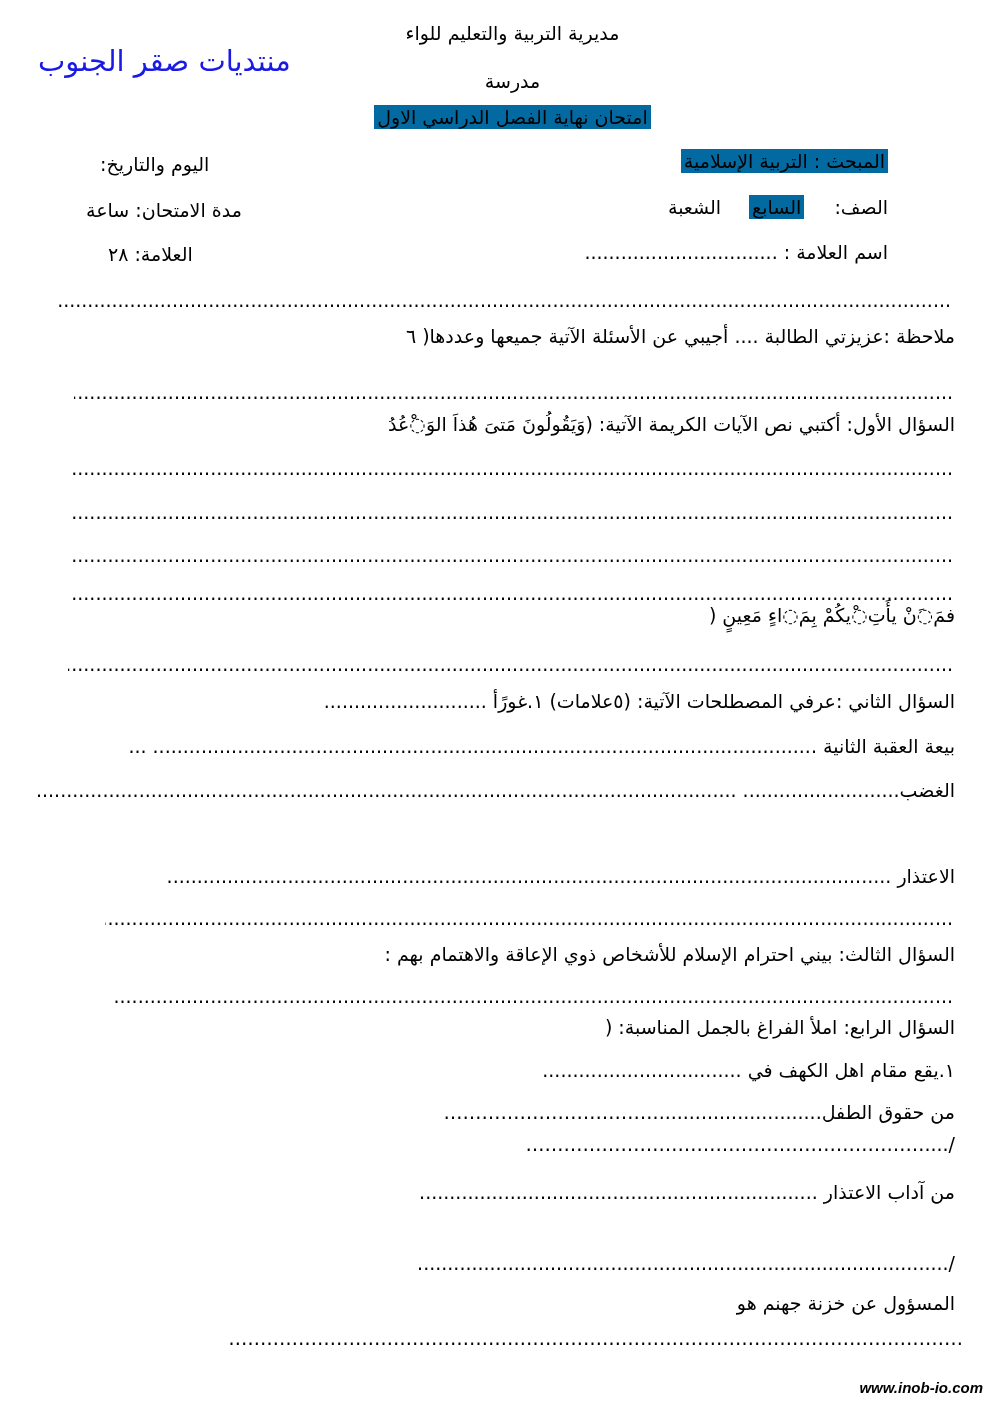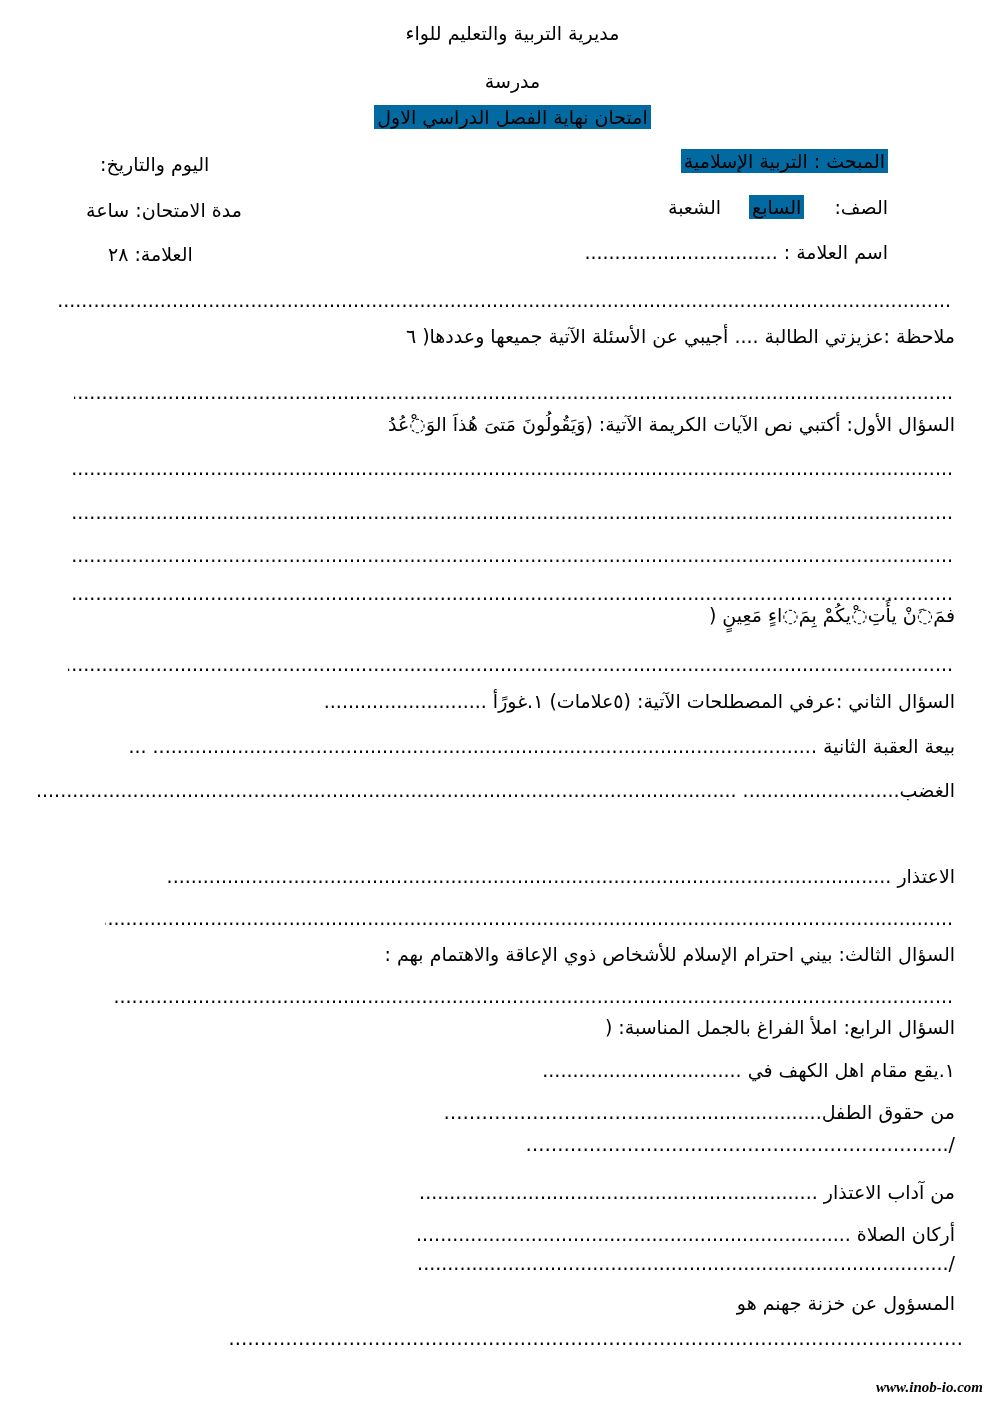--- a/index.html
+++ b/index.html
@@ -20,30 +20,31 @@
   }
   .hl{background:#0369a1;padding:1px 3px;}
   .forum{
     position:absolute;color:#1a1ae6;font-size:29px;white-space:nowrap;direction:rtl;
     font-family:"DejaVu Sans",sans-serif;
   }
   .grade-prefix{margin-left:24px;}
   .section-label{margin-right:22px;}
   .wm{
     position:absolute;right:10px;bottom:8px;direction:ltr;
-    font-family:Liberation Serif, serif;font-style:italic;font-weight:bold;font-size:15px;
+    font-family:Liberation Sans, sans-serif;font-style:italic;font-weight:bold;font-size:15px;
   }
 </style>
 </head>
 <body>
 
 <div class="page">
 
   <div class="center" style="top:22px">مديرية التربية والتعليم للواء</div>
 
+  <div class="forum" style="top:44px;left:38px">منتديات صقر الجنوب</div>
 
   <div class="center" style="top:70px">مدرسة</div>
 
   <div class="center" style="top:106px">
     <span class="hl">امتحان نهاية الفصل الدراسي الاول</span>
   </div>
 
   <div class="line" style="top:147px;right:105px">
     <span class="hl">المبحث : التربية الإسلامية</span>
   </div>
@@ -87,21 +88,20 @@
   <div class="line" style="top:940px;right:38px">السؤال الثالث: بيني احترام الإسلام للأشخاص ذوي الإعاقة والاهتمام بهم :</div>
 
   <div class="dotfill" style="top:984px;right:40px;left:112px">......................................................................................................................................................</div>
 
   <div class="line" style="top:1013px;right:38px">السؤال الرابع: املأ الفراغ بالجمل المناسبة: (</div>
 
   <div class="line" style="top:1056px;right:38px">١.يقع مقام اهل الكهف في .................................</div>
   <div class="line" style="top:1098px;right:38px">من حقوق الطفل............................……………………………</div>
   <div class="line" style="top:1130px;right:38px">/....………………………………………………………</div>
   <div class="line" style="top:1178px;right:38px">من آداب الاعتذار ..................................................................</div>
-  <div class="line" style="top:1220px;right:38px">أركان الصلاة ........................................................................</div>
   <div class="line" style="top:1249px;right:38px">/........................................................................................</div>
   <div class="line" style="top:1289px;right:38px">المسؤول عن خزنة جهنم هو</div>
 
   <div class="dotfill" style="top:1326px;right:30px;left:228px">……………………………………………………………………………………………………………………</div>
 
   <div class="wm">www.inob-io.com</div>
 
 </div>
 
 </body></html>

